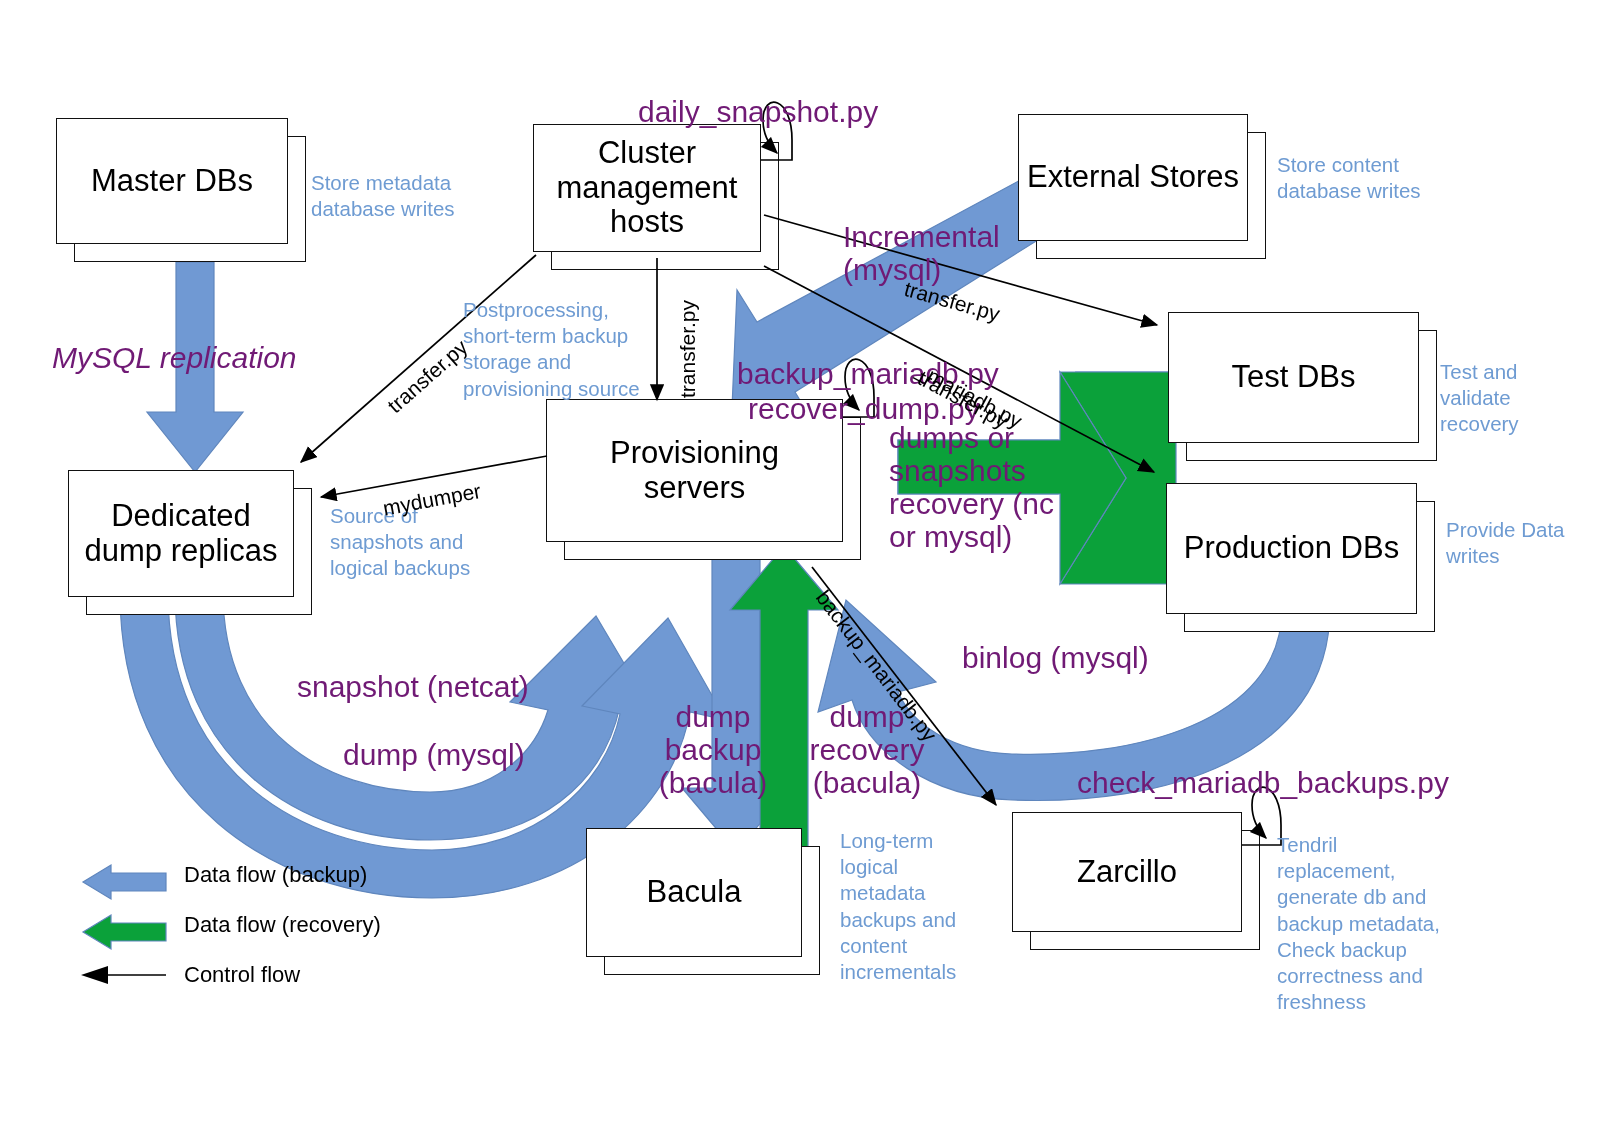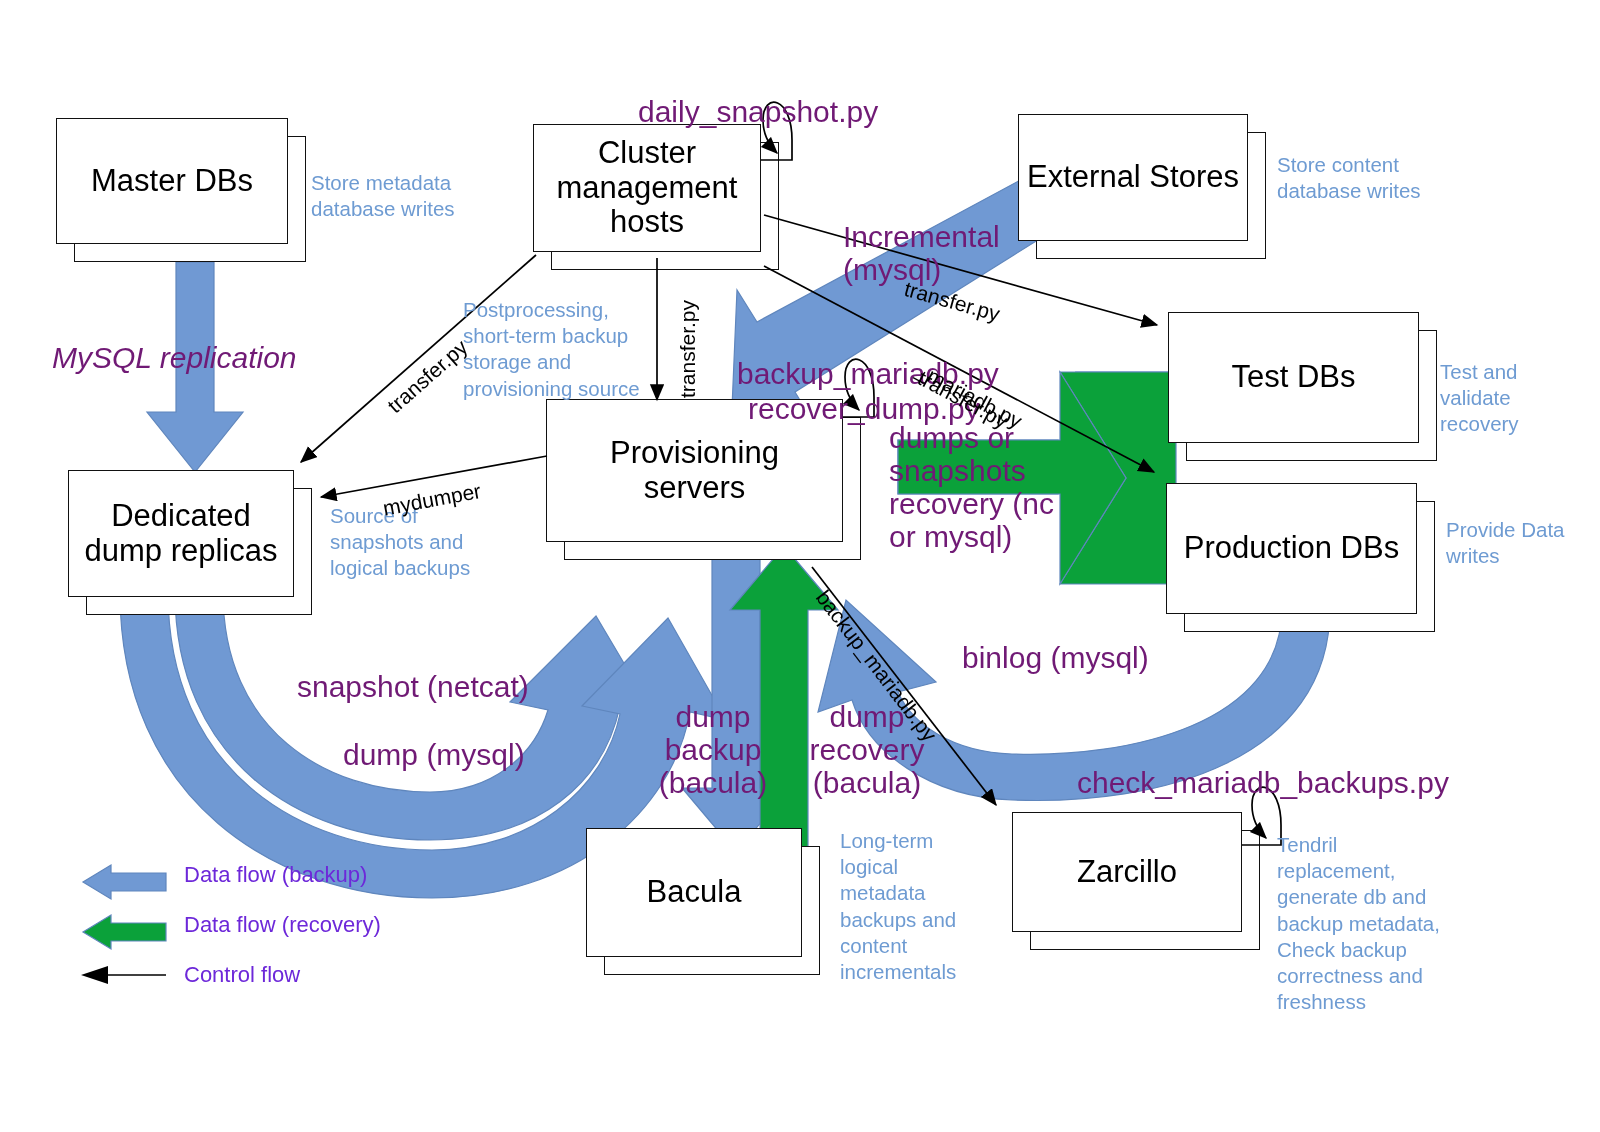--- a/index.html
+++ b/index.html
@@ -19,21 +19,21 @@
         font-size:31px;line-height:1.12;padding:4px 8px;}
 
   .anno{position:absolute;z-index:6;color:#6e9bd2;font-size:20.5px;line-height:1.28;}
   .blk{position:absolute;z-index:6;color:#701a75;font-size:30px;line-height:1.1;}
   .rot{position:absolute;z-index:6;color:#000;font-size:21px;white-space:nowrap;
        transform-origin:0 0;}
 
   #legend{position:absolute;left:78px;top:862px;z-index:7;}
   .lg-row{display:flex;align-items:flex-start;margin-bottom:10px;}
   .lg-key{width:92px;height:40px;position:relative;flex:none;margin-right:14px;}
-  .lg-txt{font-size:22px;line-height:1.12;color:#6d28d9;padding-top:1px;}
+  .lg-txt{font-size:22px;line-height:1.12;color:#000000;padding-top:1px;}
 </style>
 </head>
 <body>
 
 <div id="stage">
 
   <svg class="layer" id="arrow-layer" viewBox="0 0 1600 1132">
     <g fill="#7099d3" stroke="#5f86bd" stroke-width="1.2">
 
       <path d="M176,262 L214,262 L214,412 L243,412 L195,472 L147,412 L176,412 Z"></path>

